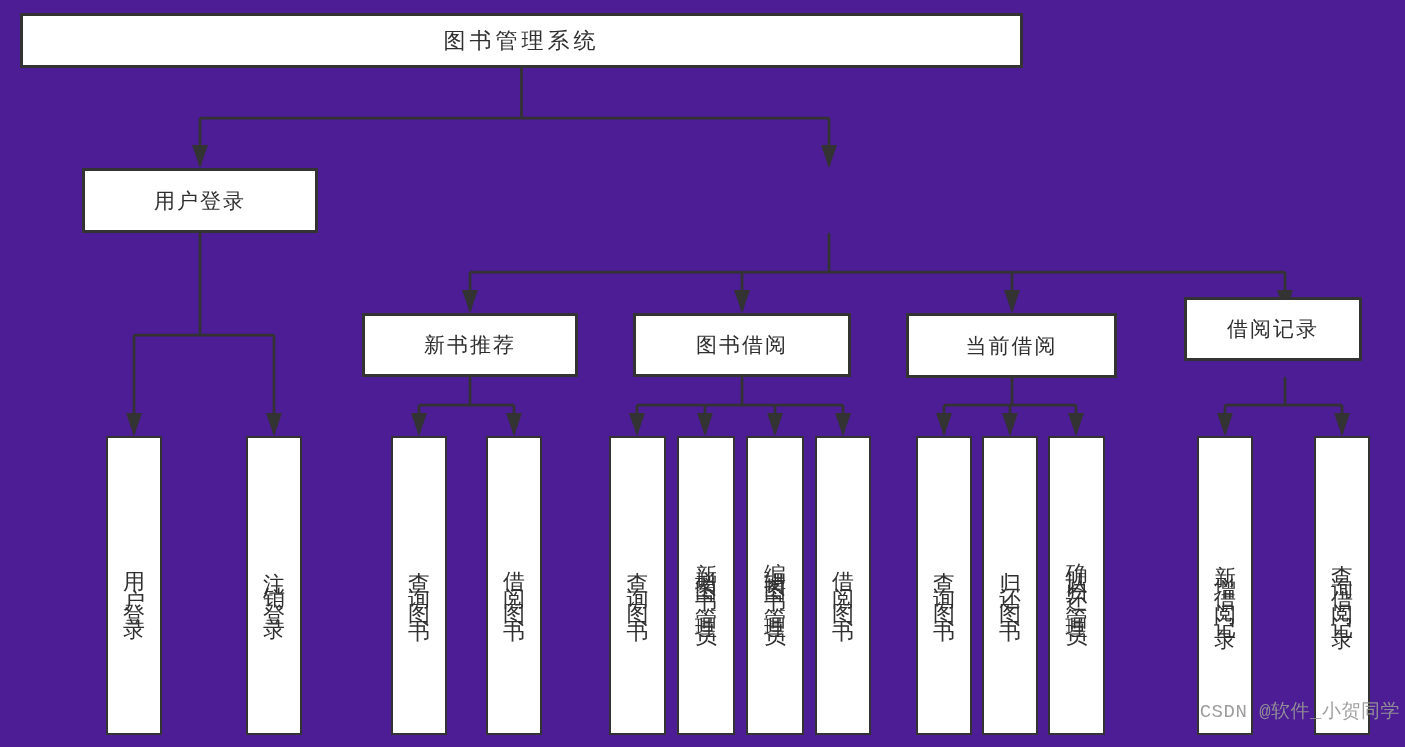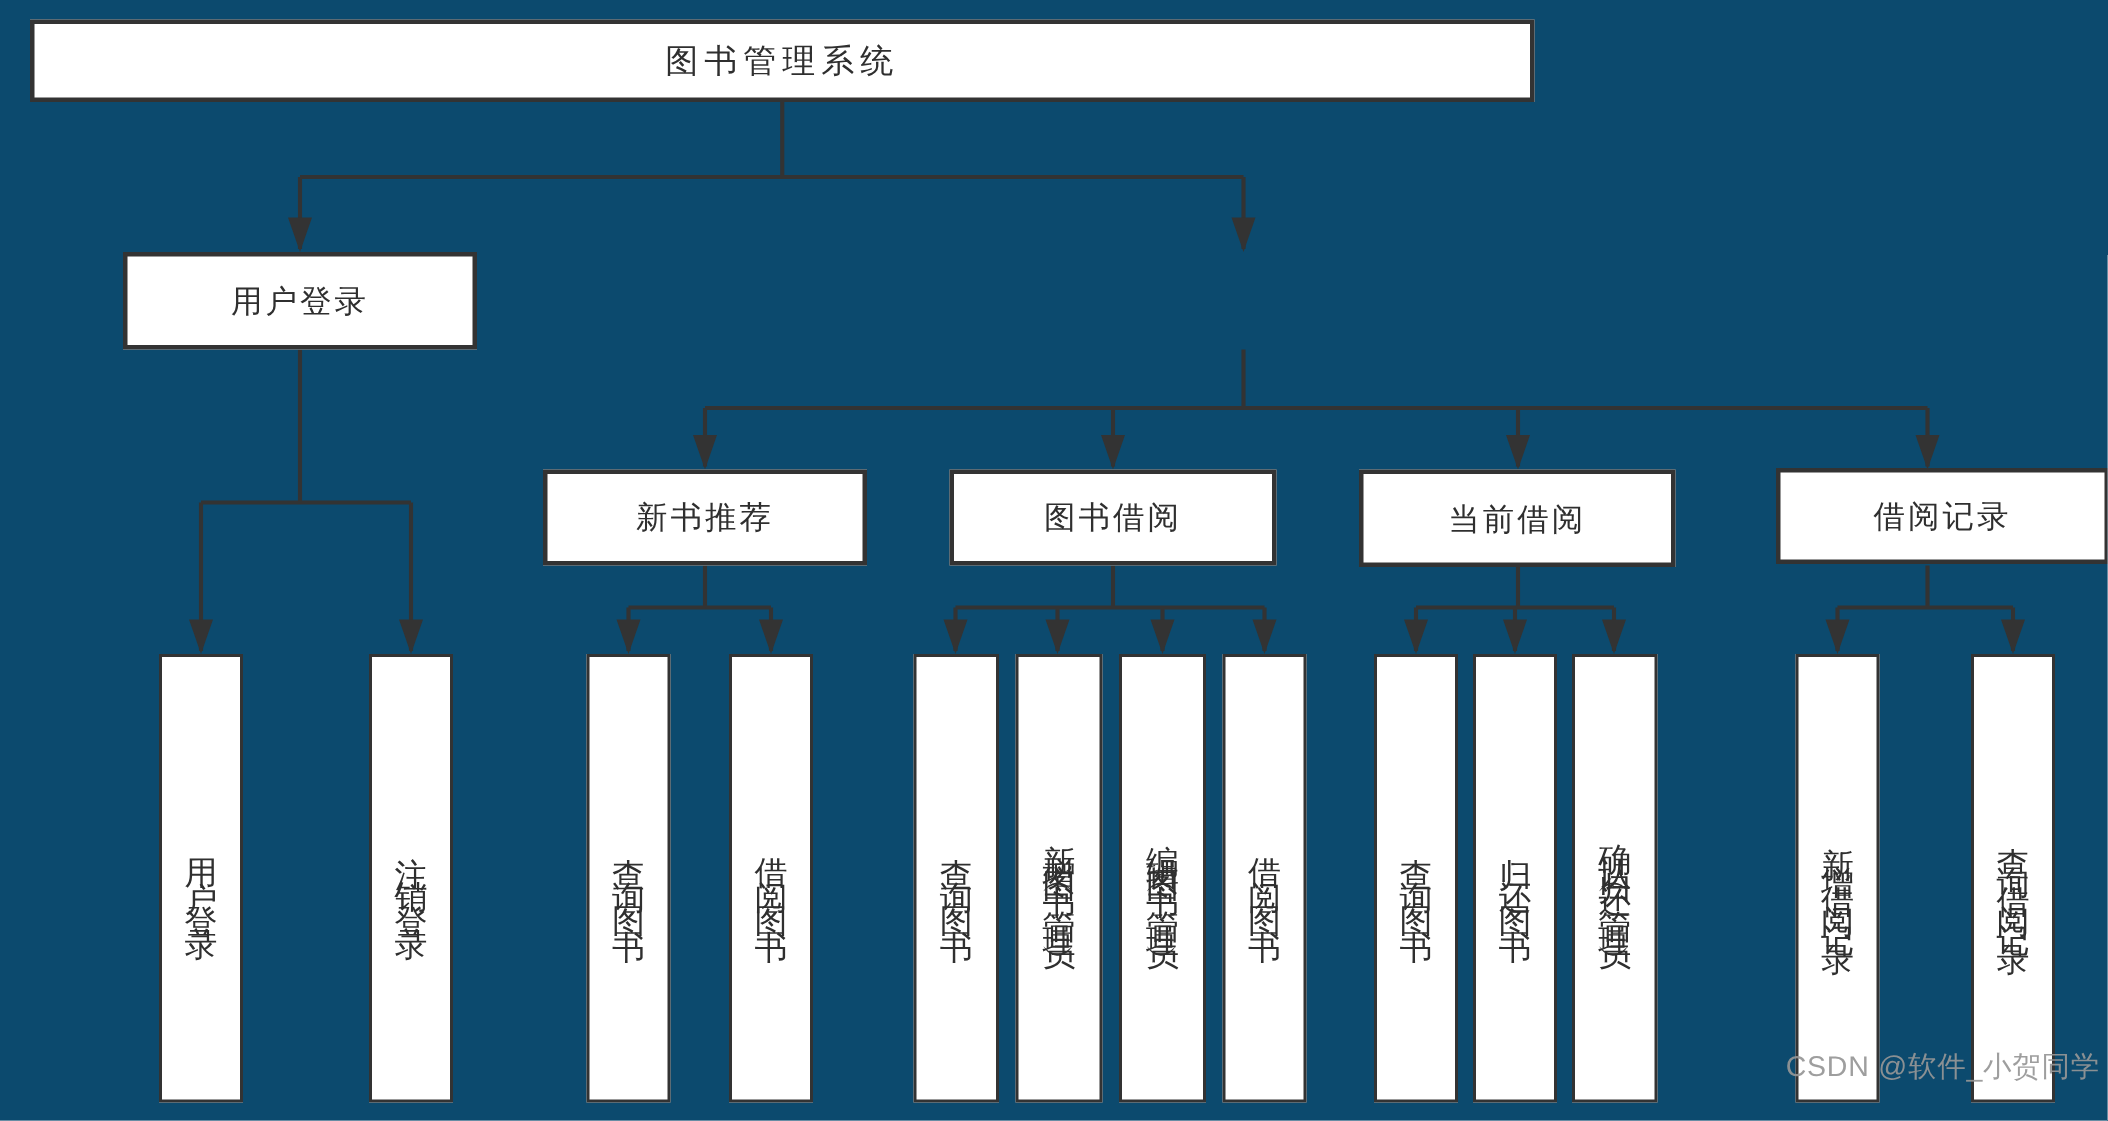--- a/index.html
+++ b/index.html
@@ -1,20 +1,20 @@
 <!DOCTYPE html>
 <html><head>
 <meta charset="utf-8">
 <style>
   html,body{margin:0;padding:0;}
   body{
     width:1405px;height:747px;overflow:hidden;background:#ffffff;
     font-family:"Liberation Sans","DejaVu Sans",sans-serif;
   }
-  .canvas{position:relative;width:1405px;height:747px;background:#0c4a6e;}
+  .canvas{position:relative;width:1405px;height:747px;background:#4c1d95;}
   svg.connectors{position:absolute;left:0;top:0;width:1405px;height:747px;z-index:1;}
   .node{
     position:absolute;box-sizing:border-box;background:#ffffff;
     border:3px solid #333333;display:flex;align-items:center;justify-content:center;
     color:#2f2f2f;z-index:2;
   }
   .node .node-label{
     font-size:21px;letter-spacing:2px;white-space:nowrap;color:#2f2f2f;
   }
   .node.root .node-label{font-size:22px;letter-spacing:4px;}
@@ -23,20 +23,21 @@
     writing-mode:vertical-rl;text-orientation:mixed;
     font-size:22px;color:#2f2f2f;line-height:1;white-space:nowrap;
   }
   .sp-short{letter-spacing:16px;}
   .sp-mid{letter-spacing:13px;}
   .sp-long{letter-spacing:9px;}
   .watermark{
     position:absolute;right:5px;top:698px;z-index:5;
     font-size:19px;letter-spacing:0.5px;color:rgba(150,150,150,0.92);
     white-space:nowrap;
+    font-family:Liberation Mono, monospace;
   }
 </style>
 </head>
 <body>
 
 <div class="canvas">
 
   <svg class="connectors" viewBox="0 0 1405 747" xmlns="http://www.w3.org/2000/svg">
     <g stroke="#333333" stroke-width="2.75" fill="none">
 
@@ -87,21 +88,21 @@
 
   <div class="node" style="left:633px;top:313px;width:218px;height:64px">
     <span class="node-label">图书借阅</span>
   </div>
   <div class="node" style="left:362px;top:313px;width:216px;height:64px">
     <span class="node-label">新书推荐</span>
   </div>
   <div class="node" style="left:906px;top:313px;width:211px;height:65px">
     <span class="node-label">当前借阅</span>
   </div>
-  <div class="node" style="left:1184px;top:312px;width:222px;height:64px">
+  <div class="node" style="left:1184px;top:297px;width:178px;height:64px">
     <span class="node-label">借阅记录</span>
   </div>
 
   <div class="node leaf" style="left:106px;top:436px;width:56px;height:299px">
     <span class="vtext sp-short">用户登录</span>
   </div>
   <div class="node leaf" style="left:246px;top:436px;width:56px;height:299px">
     <span class="vtext sp-short">注销登录</span>
   </div>
 

